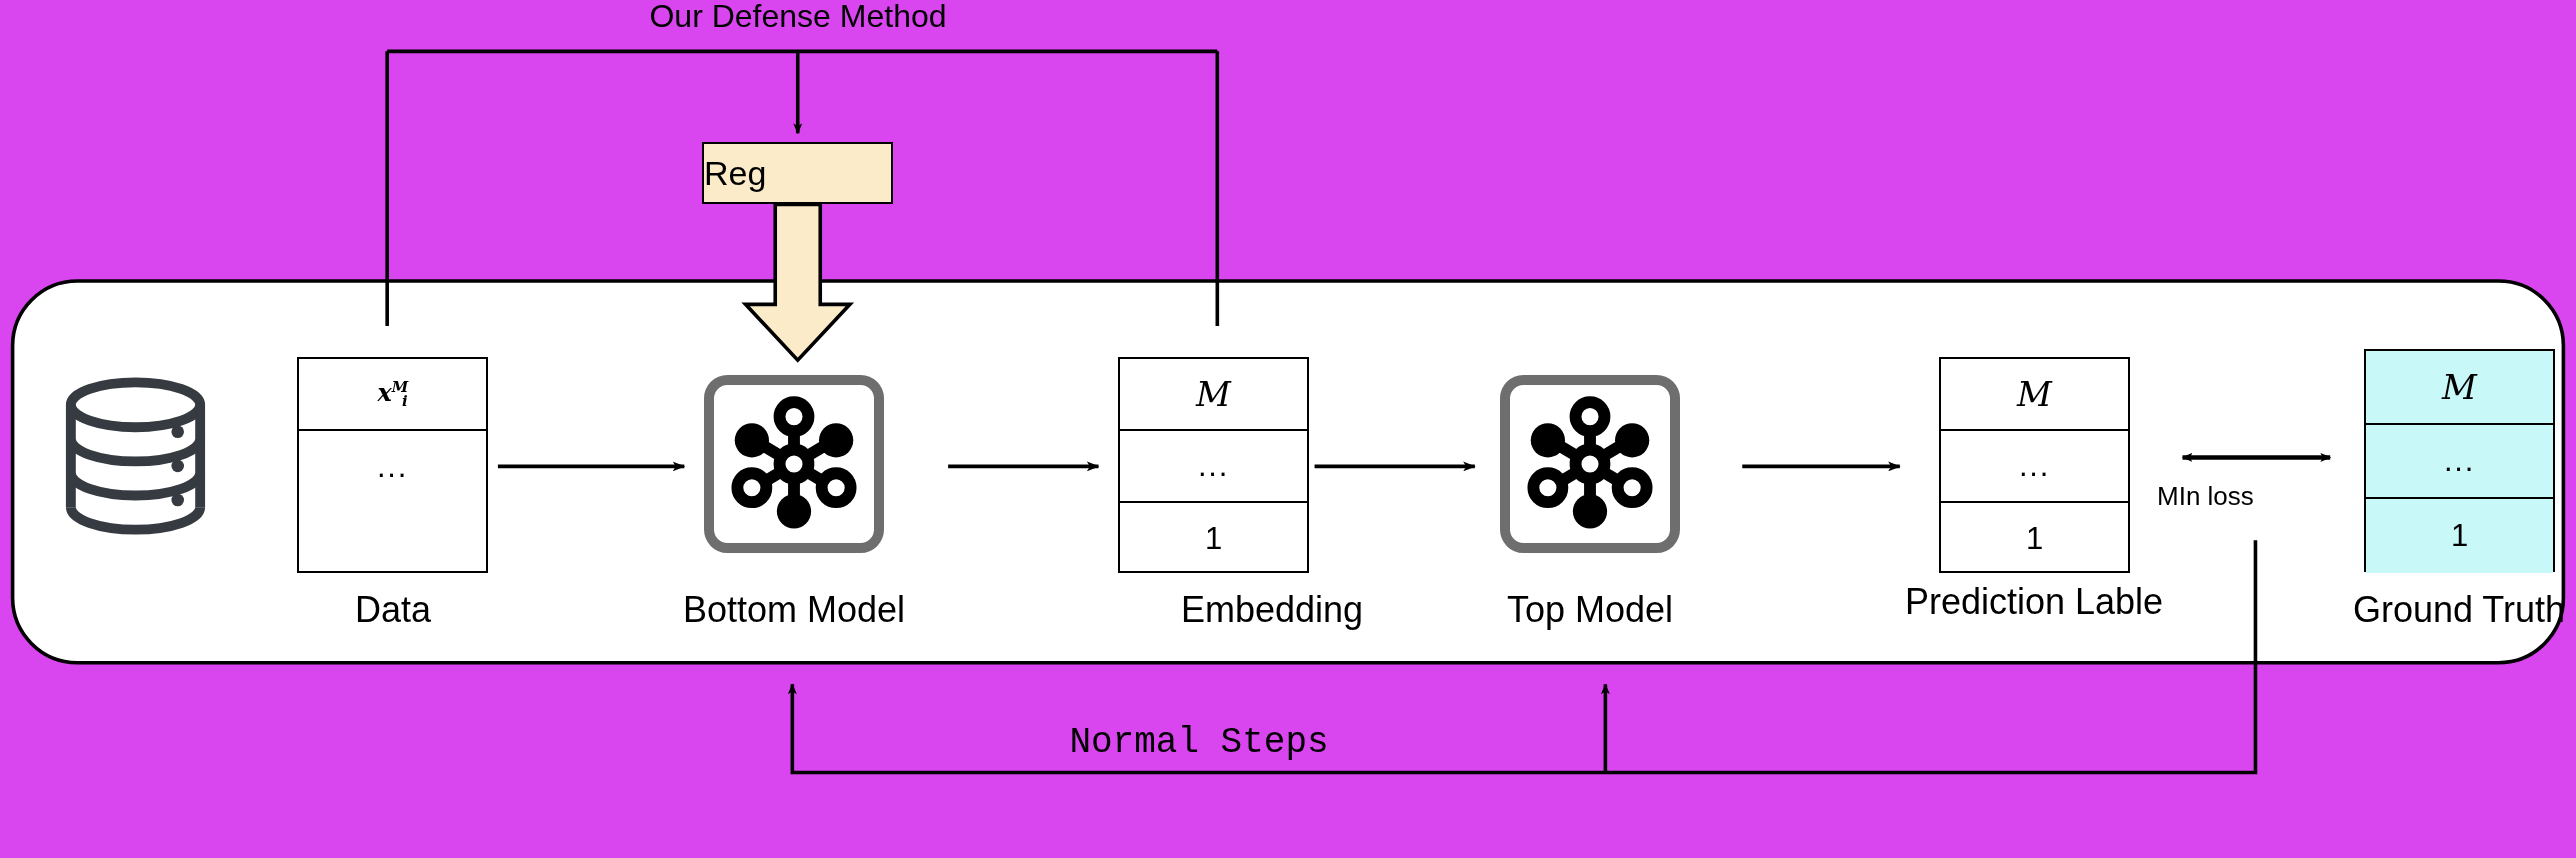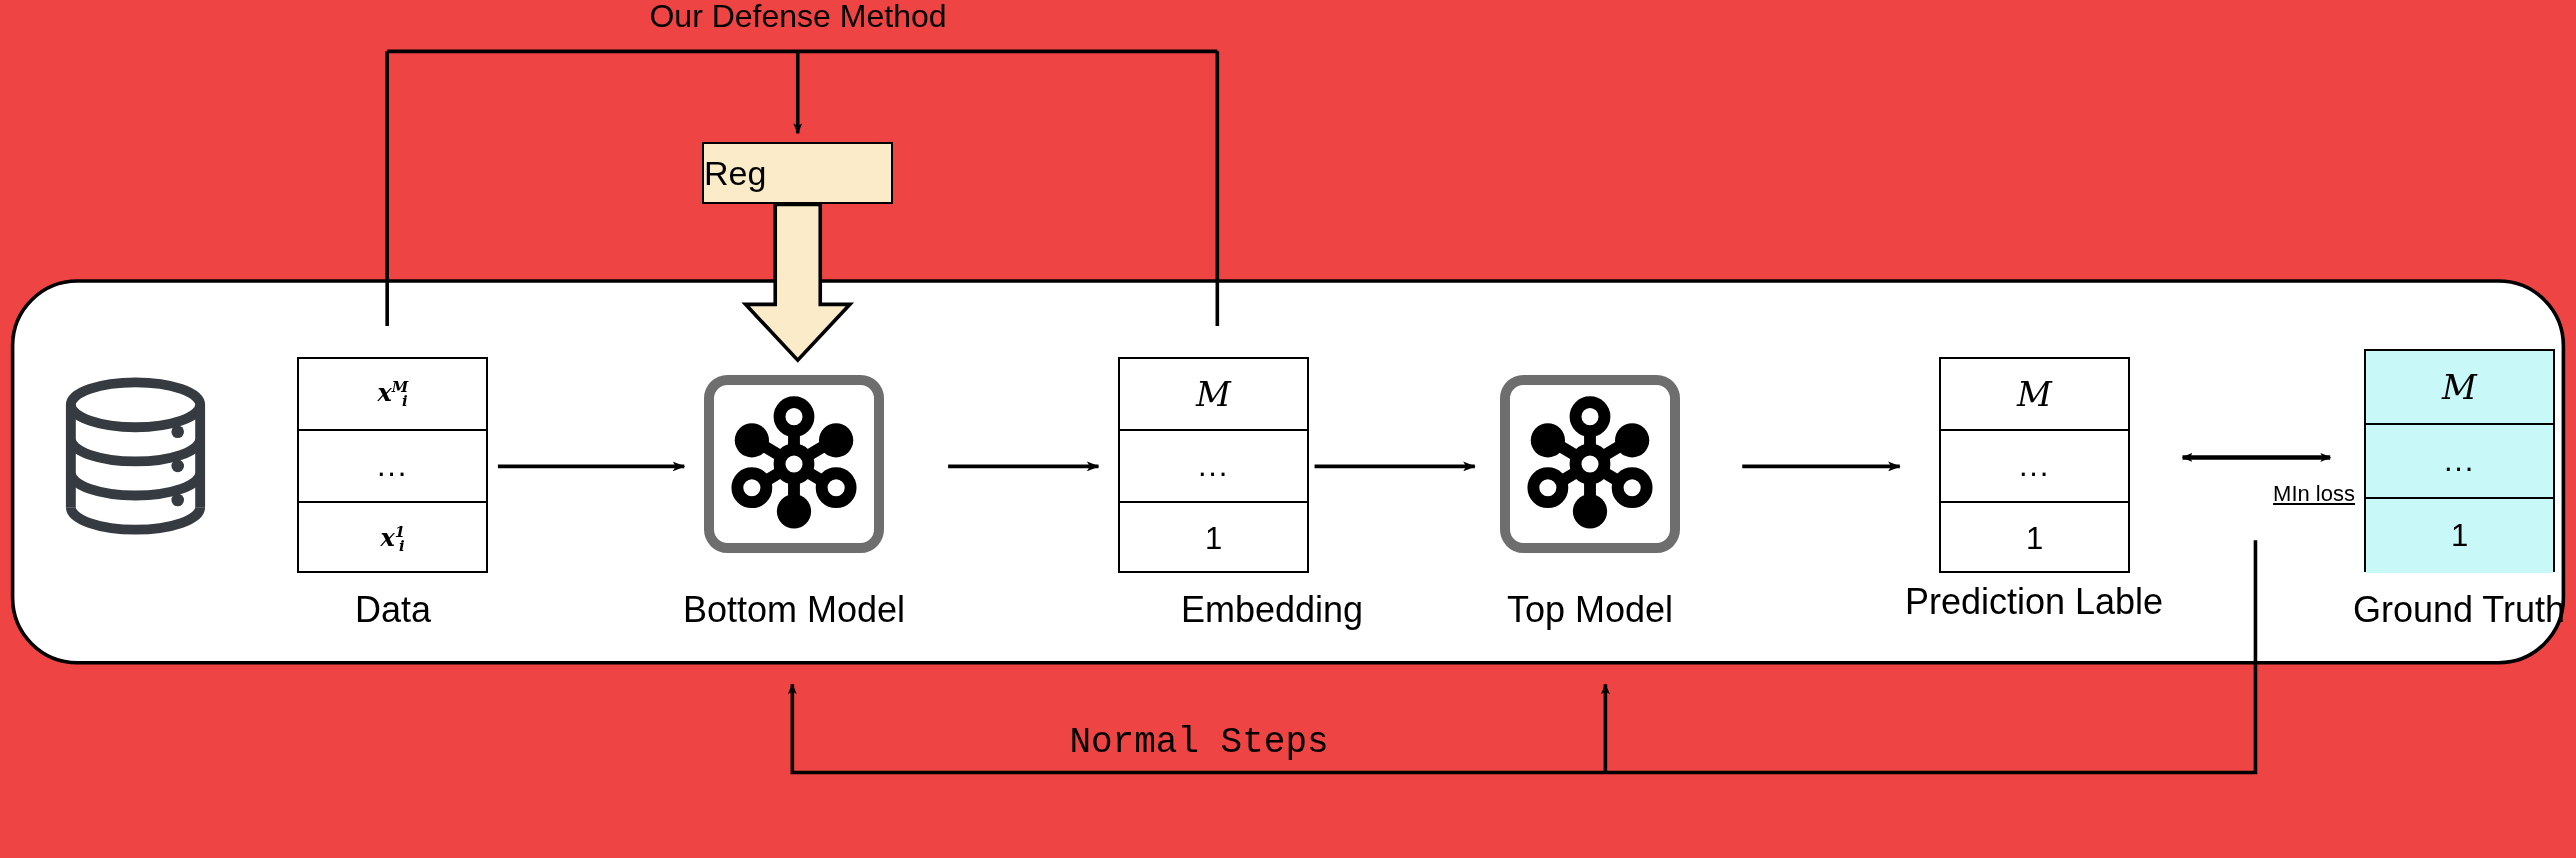--- a/index.html
+++ b/index.html
@@ -7,21 +7,21 @@
     padding: 0;
     background: #ffffff;
   }
   body {
     font-family: "Liberation Sans", sans-serif;
   }
   #canvas {
     position: relative;
     width: 2576px;
     height: 859px;
-    background: #ef4444;
+    background: #d946ef;
     overflow: hidden;
   }
   svg.layer {
     position: absolute;
     left: 0;
     top: 0;
     width: 2576px;
     height: 859px;
     pointer-events: none;
   }
@@ -40,24 +40,23 @@
     font-size: 32px;
     line-height: 1;
     text-align: center;
   }
   .big-label {
     font-size: 36px;
     line-height: 1;
     text-align: center;
   }
   .minloss-label {
-    font-size: 22px;
-    line-height: 1;
-    text-align: right;
-    text-decoration: underline;
+    font-size: 26px;
+    line-height: 1;
+    text-align: left;
   }
   .reg-label {
     font-size: 34px;
     line-height: 1;
     text-align: center;
   }
 
   
   .vtable {
     position: absolute;
@@ -192,23 +191,20 @@
       <circle cx="140" cy="138" r="7" fill="#353B40"></circle>
     </svg>
   </div>
 
   <div class="vtable" style="left:297px; top:357px; width:191px; height:216px;">
     <div class="cell" style="height:72px;">
       <span class="math xwrap"><span>x</span><sup class="exp">M</sup><sub class="idx">i</sub></span>
     </div>
     <div class="cell" style="height:72px;">
       <span class="dots">...</span>
-    </div>
-    <div class="cell" style="height:72px;">
-      <span class="math xwrap"><span>x</span><sup class="exp">1</sup><sub class="idx">i</sub></span>
     </div>
   </div>
   <div class="txt caption" style="left:258px; top:592px; width:270px;">Data</div>
 
   <div class="modelbox" style="left:704px; top:375px; width:180px; height:178px;">
     <svg width="160" height="158" viewBox="0 0 120 120" style="display:block;">
       <g stroke="#000" stroke-width="9" stroke-linecap="round">
         <line x1="60" y1="60" x2="60" y2="26"></line>
         <line x1="60" y1="60" x2="60" y2="94"></line>
         <line x1="60" y1="60" x2="30" y2="42"></line>

